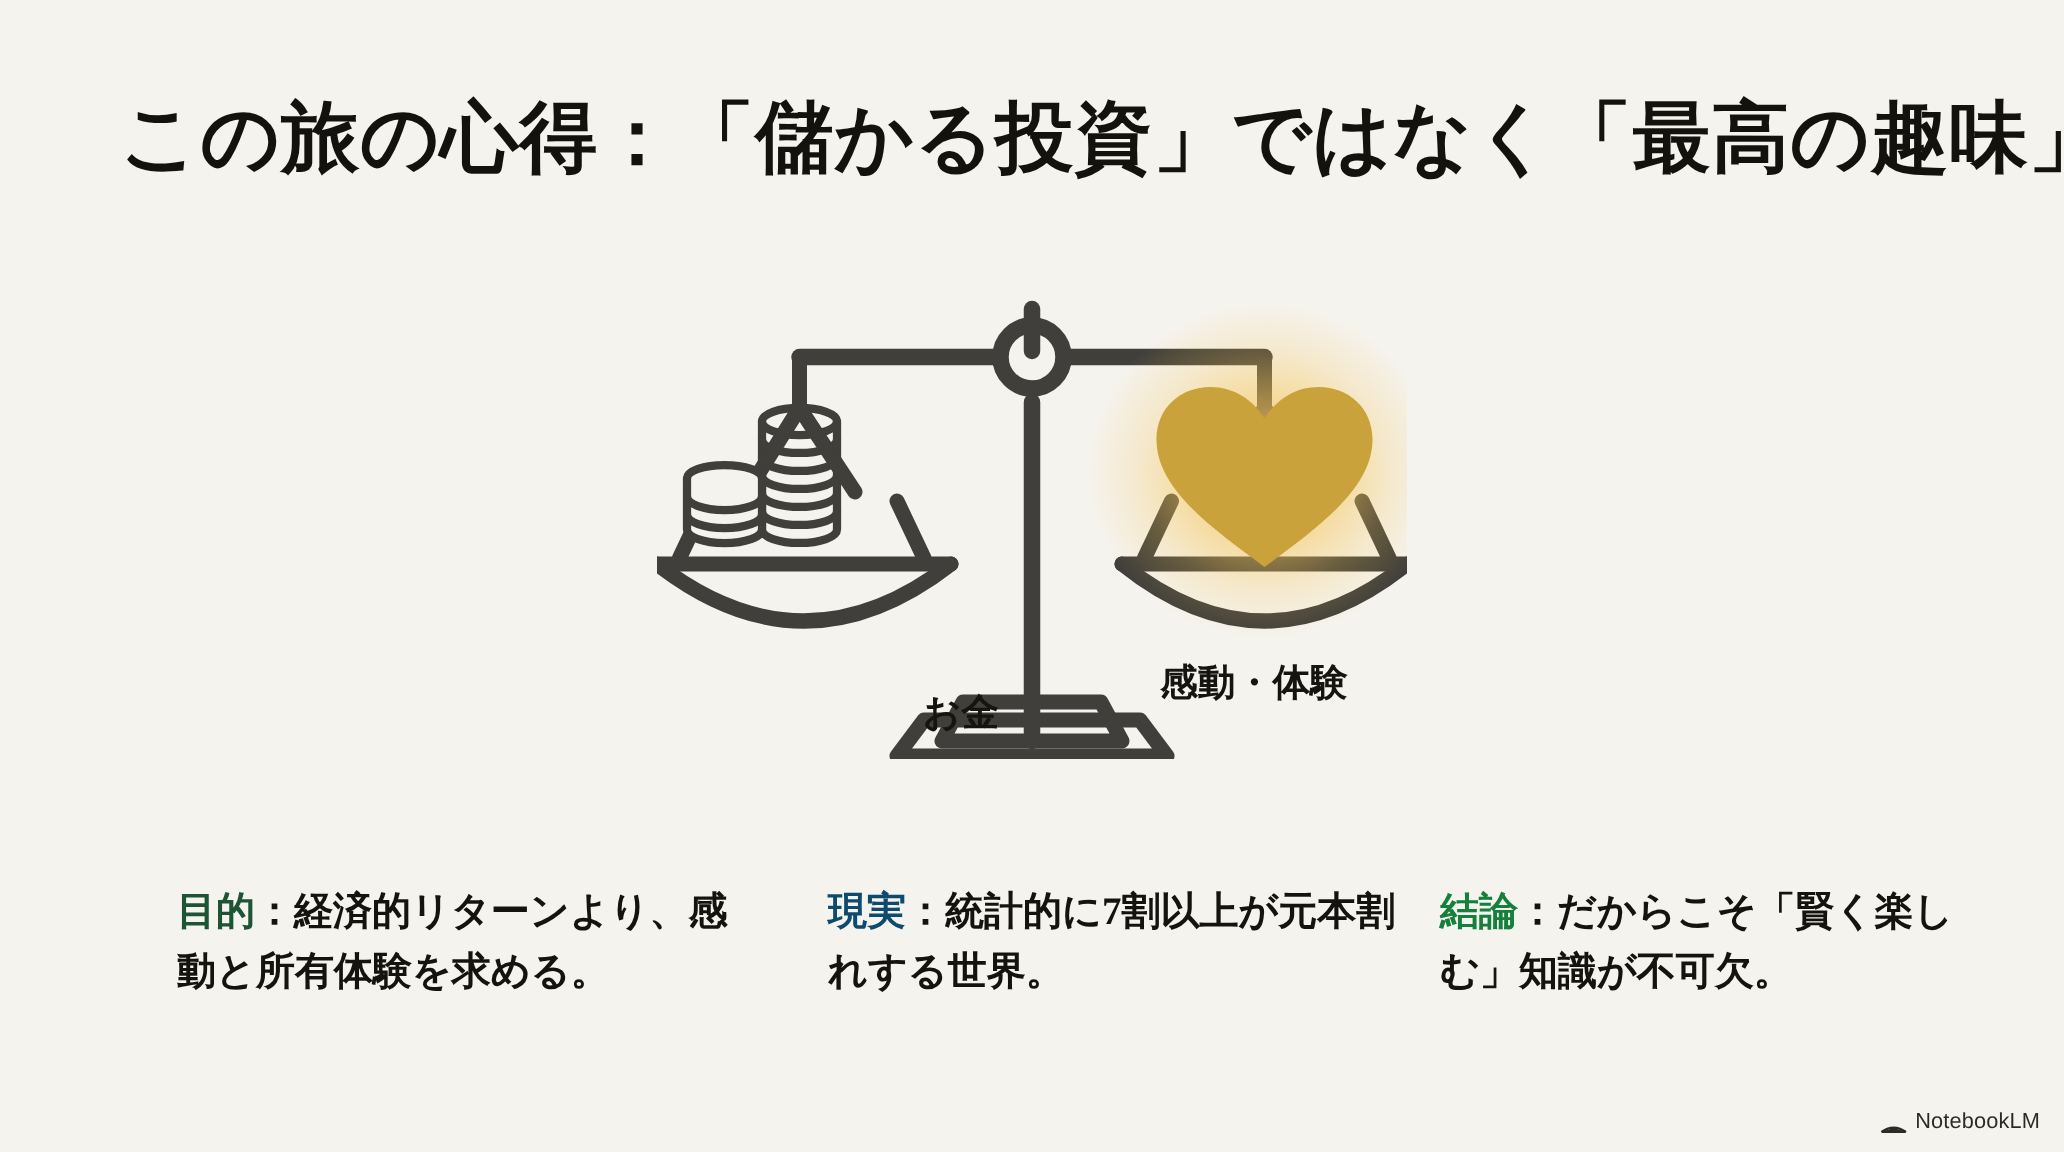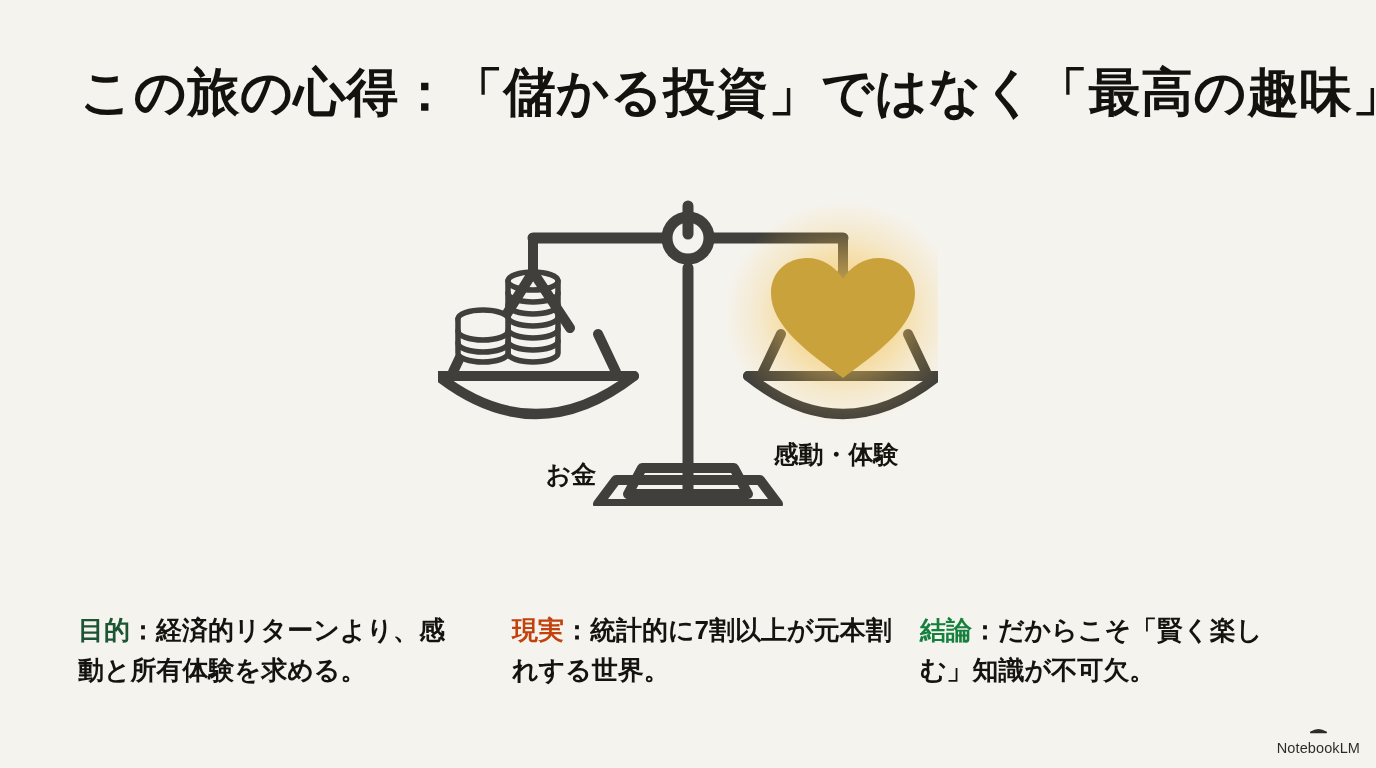--- a/index.html
+++ b/index.html
@@ -58,55 +58,56 @@
     font-weight: 700;
     font-size: 25px;
     color: #16140f;
     white-space: nowrap;
     text-align: center;
   }
   #label-money {
     left: 476px;
     top: 458px;
     width: 190px;
+    text-align: right;
   }
   #label-experience {
     left: 706px;
     top: 438px;
     width: 260px;
   }
 
   
   .col {
     position: absolute;
-    top: 610px;
-    font-family: Liberation Sans, sans-serif;
+    top: 588px;
+    font-family: Liberation Serif, serif;
     font-weight: 700;
     font-size: 26px;
     line-height: 1.55;
     color: #15130f;
+    margin-left: 40px;
   }
   #col-1 { left: 78px;  width: 392px; }
   #col-2 { left: 512px; width: 382px; }
   #col-3 { left: 920px; width: 392px; }
 
   .col .tag {
     color: #1d5434;
   }
 
   
   #watermark {
     position: absolute;
     right: 16px;
     bottom: 12px;
     display: flex;
     align-items: center;
     gap: 6px;
     opacity: 0.92;
-    flex-direction: column;
   }
   #watermark .wm-text {
     font-family: "Liberation Sans", "DejaVu Sans", sans-serif;
     font-size: 14.5px;
     font-weight: 400;
     color: #1b1a17;
     letter-spacing: 0.1px;
   }
   #watermark svg { display: block; }
 </style>
@@ -185,21 +186,21 @@
   </div>
 
   <div class="pan-label" id="label-money">お金</div>
   <div class="pan-label" id="label-experience">感動・体験</div>
 
   <div class="col" id="col-1">
     <span class="tag" style="color: rgb(29, 84, 52);">目的</span><span class="sep">：</span><span class="body">経済的リターンより、感動と所有体験を求める。</span>
   </div>
 
   <div class="col" id="col-2">
-    <span class="tag" style="color: #c2410c;">現実</span><span class="sep">：</span><span class="body">統計的に7割以上が元本割れする世界。</span>
+    <span class="tag" style="color: #0c4a6e;">現実</span><span class="sep">：</span><span class="body">統計的に7割以上が元本割れする世界。</span>
   </div>
 
   <div class="col" id="col-3">
     <span class="tag" style="color: #15803d;">結論</span><span class="sep">：</span><span class="body">だからこそ「賢く楽しむ」知識が不可欠。</span>
   </div>
 
   <div id="watermark">
     <span>
       <svg width="17" height="15" viewBox="0 0 17 15" xmlns="http://www.w3.org/2000/svg">
         <g fill="none" stroke="#1b1a17" stroke-width="1.7" stroke-linecap="round">

